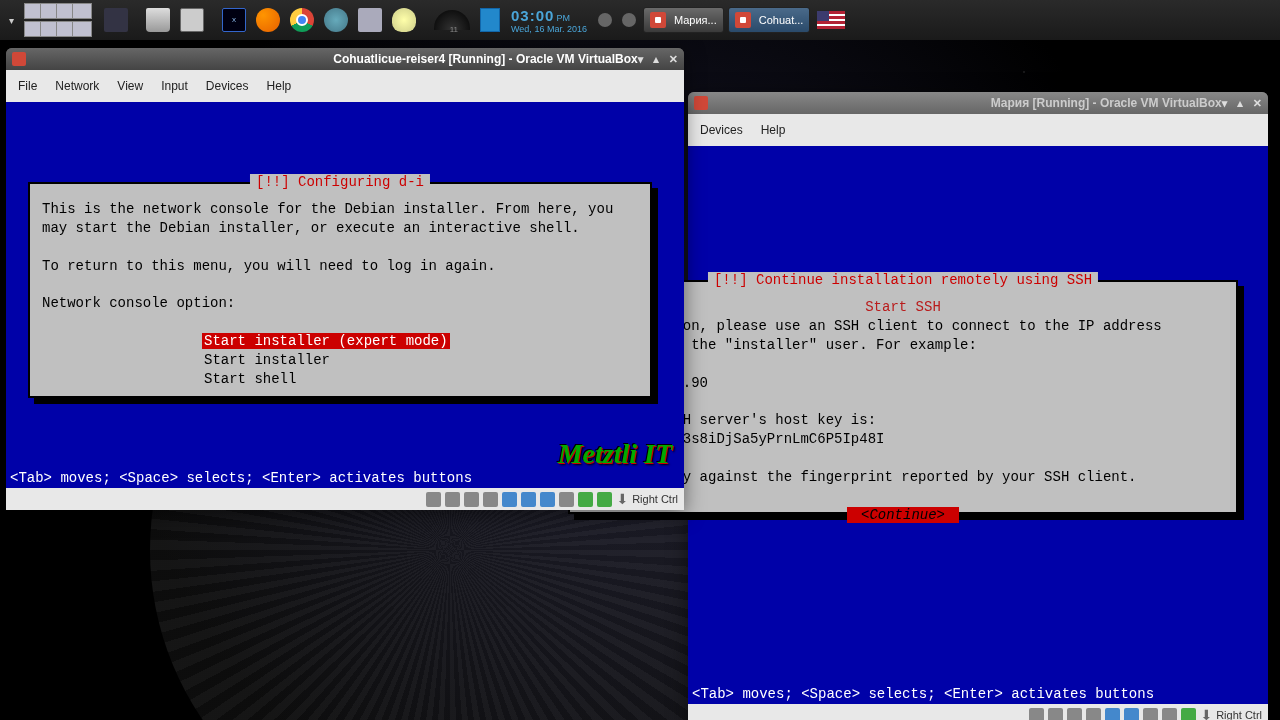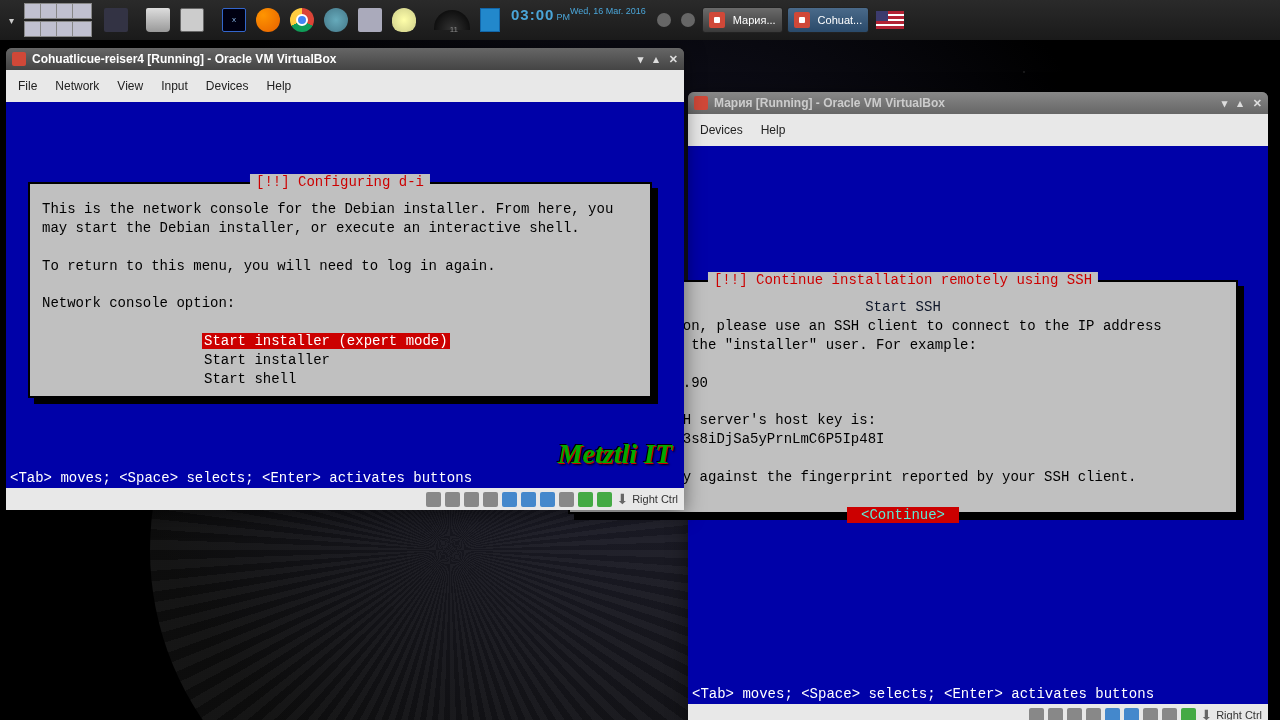--- a/index.html
+++ b/index.html
@@ -45,21 +45,21 @@
 .tb-item {
   height: 28px;
   display: flex;
   align-items: center;
   justify-content: center;
   padding: 0 3px;
 }
 .tb-icon { width: 24px; height: 24px; background: #555; border-radius: 2px; }
 .tb-divider { width: 4px; }
 .clock-panel { 
-  display: flex; align-items: flex-start;
+  display: flex; flex-direction: column; align-items: flex-start;
   color: #4aa5d8; font-size: 9px; padding: 0 4px;
 }
 .clock-time { color: #4aa5d8; font-size: 15px; font-weight: bold; letter-spacing: 1px; }
 .taskbar-btn {
   background: linear-gradient(180deg, #6a6a6a, #3a3a3a);
   border: 1px solid #222;
   border-radius: 3px;
   padding: 3px 6px;
   color: #fff;
   font-size: 11px;
@@ -88,21 +88,21 @@
   border-radius: 6px 6px 0 0;
   display: flex;
   align-items: center;
   padding: 0 6px;
   color: #fff;
   font-size: 12px;
   font-weight: bold;
 }
 .win-titlebar.inactive { background: linear-gradient(180deg, #888, #666); color: #ccc; }
 .win-title-icon { width: 14px; height: 14px; background: #d04838; border-radius: 2px; margin-right: 6px; }
-.win-title { flex: 1; text-align: left; }
+.win-title { flex: 1; text-align: right; }
 .win-controls { display: flex; gap: 10px; font-size: 11px; }
 .win-ctrl { cursor: pointer; color: #ddd; }
 .win-menubar {
   height: 20px;
   background: #e8e8e8;
   display: flex;
   align-items: center;
   padding: 16px 4px;
   gap: 2px;
   font-size: 12px;
@@ -130,22 +130,22 @@
   transform: translateX(-50%);
   background: #c0c0c0;
   padding: 0 6px;
   color: #c00;
   font-weight: normal;
   white-space: nowrap;
 }
 .dlg-body { padding: 16px 12px 20px; color: #000; line-height: 1.35; }
 .dlg-option { padding: 0 2px; white-space: nowrap; }
 .dlg-option.selected { background: #c00; color: #fff; }
-.dlg-continue { background: #c00; color: #5eead4; padding: 0 14px; }
-.dlg-heading { color: #0f172a; text-align: center; font-weight: normal; }
+.dlg-continue { background: #c00; color: #000000; padding: 0 14px; font-style: italic; }
+.dlg-heading { color: #b91c1c; text-align: center; font-weight: normal; }
 .helpbar {
   position: absolute;
   bottom: 0;
   left: 0;
   padding: 2px 4px;
   color: #fff;
   font-family: 'Courier New', monospace;
   font-size: 14px;
 }
 

